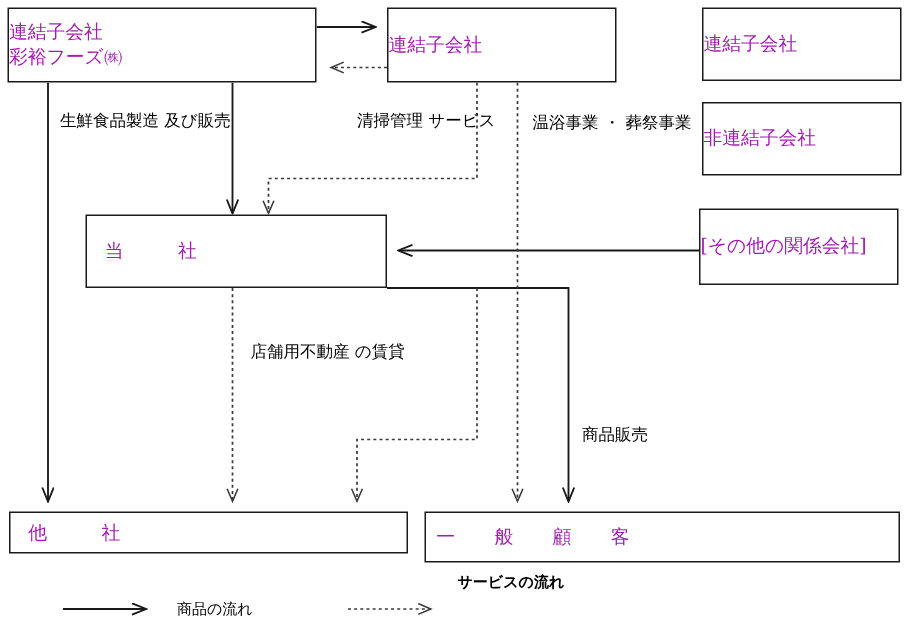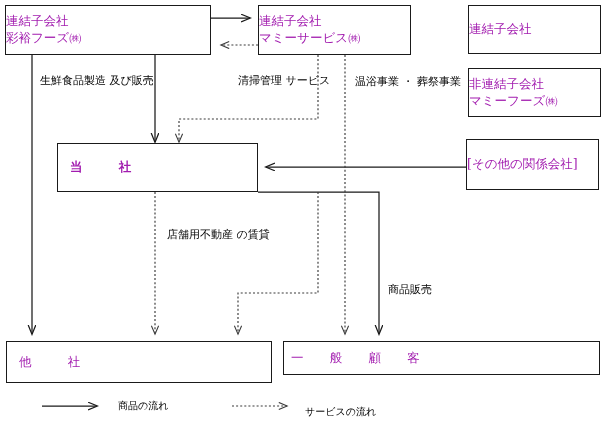--- a/index.html
+++ b/index.html
@@ -92,41 +92,39 @@
     </g>
   </svg>
 
   <div class="box" style="left:5px;top:5px;width:206px;height:50px;">
     <span class="ln">連結子会社</span>
     <span class="ln">彩裕フーズ㈱</span>
   </div>
 
   <div class="box" style="left:258px;top:5px;width:153px;height:50px;">
     <span class="ln">連結子会社</span>
-    <span class="ln">マミーサービス㈱</span>
   </div>
 
   <div class="box" style="left:468px;top:5px;width:133px;height:49px;">
     <span class="ln">連結子会社</span>
   </div>
 
   <div class="box" style="left:468px;top:68px;width:133px;height:49px;">
     <span class="ln">非連結子会社</span>
-    <span class="ln">マミーフーズ㈱</span>
   </div>
 
   <div class="box" style="left:466px;top:139px;width:133px;height:51px;">
     <span class="ln">[その他の関係会社]</span>
   </div>
 
-  <div class="box" style="left:57px;top:143px;width:201px;height:49px;font-weight:bold;">
+  <div class="box" style="left:57px;top:143px;width:201px;height:49px;">
     <span class="ln wide">当　社</span>
   </div>
 
-  <div class="box" style="left:6px;top:341px;width:266px;height:42px;">
+  <div class="box" style="left:6px;top:341px;width:266px;height:28px;">
     <span class="ln wide">他　社</span>
   </div>
 
   <div class="box" style="left:283px;top:341px;width:317px;height:34px;">
     <span class="ln wide2">一　般　顧　客</span>
   </div>
 
   <div class="lbl" style="left:40px;top:74px;">
     <span class="ln">生鮮食品製造</span>
     <span class="ln">及び販売</span>
@@ -146,15 +144,15 @@
   <div class="lbl" style="left:167px;top:228px;">
     <span class="ln">店舗用不動産</span>
     <span class="ln">の賃貸</span>
   </div>
 
   <div class="lbl" style="left:388px;top:283px;">
     <span class="ln">商品販売</span>
   </div>
 
   <div class="legend-text" style="left:118px;top:399px;">商品の流れ</div>
-  <div class="legend-text" style="left:305px;top:405px;">サービスの流れ</div>
+  <div class="legend-text" style="left:305px;top:381px;font-weight:bold;">サービスの流れ</div>
 
 </div>
 
 </body></html>

